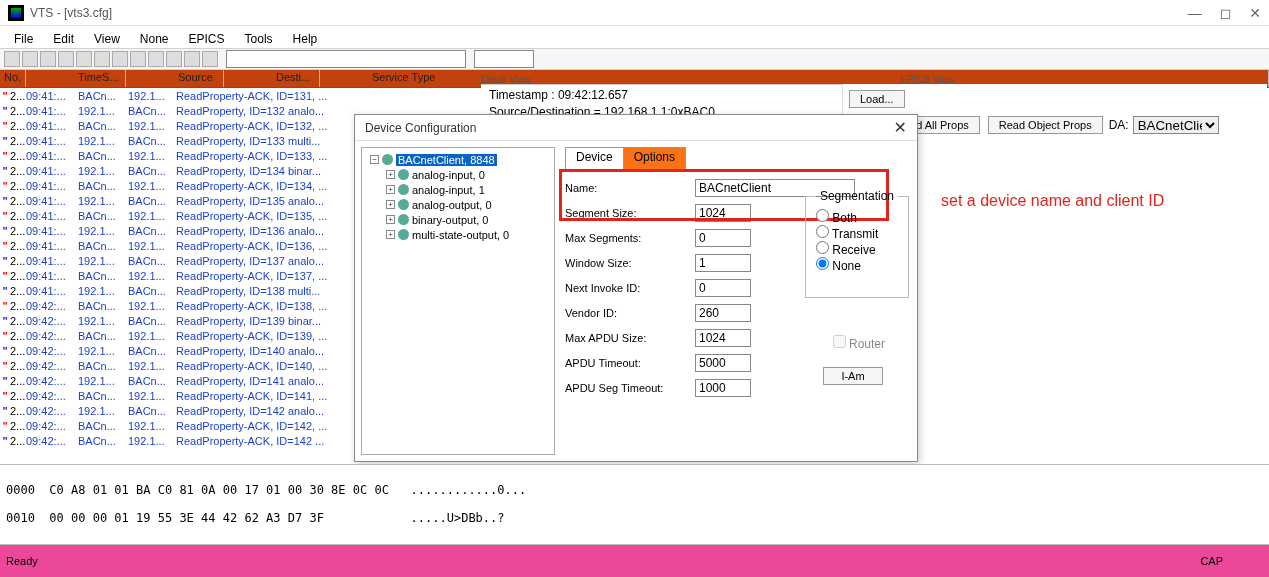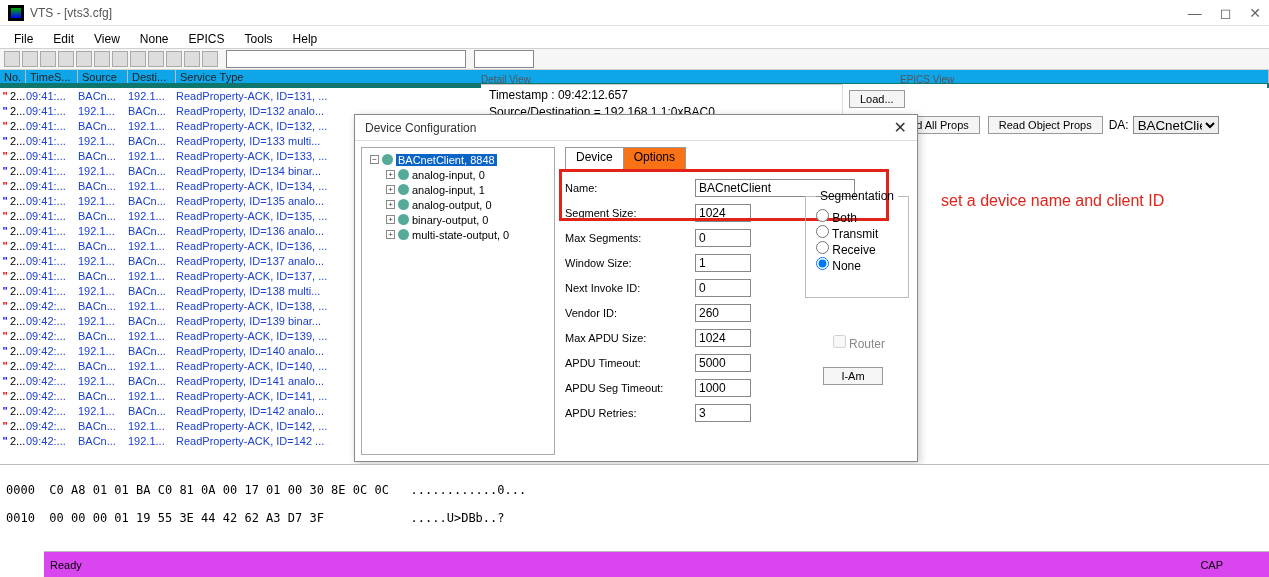--- a/index.html
+++ b/index.html
@@ -9,21 +9,21 @@
 .titlebar .icon::before { content:""; width:10px; height:10px; background: linear-gradient(#0a0,#00f); }
 .titlebar .title { color: #555; font-size: 12px; }
 .winbtns { margin-left: auto; display: flex; gap: 18px; color: #666; }
 .winbtns span { font-size: 14px; cursor: pointer; }
 .menubar { height: 22px; display: flex; align-items: flex-end; padding: 0 6px; gap: 4px; }
 .menubar span { padding: 2px 8px; }
 .toolbar { height: 22px; border-top: 1px solid #d0d0d0; border-bottom: 1px solid #d0d0d0; display: flex; align-items: center; padding: 0 4px; gap: 2px; background: #f6f6f6; }
 .toolbar .tb { width: 16px; height: 16px; background: #ddd; border: 1px solid #aaa; }
 .toolbar .combo { width: 240px; height: 18px; border: 1px solid #888; margin-left: 6px; background: #fff; }
 .toolbar .combo2 { width: 60px; height: 18px; border: 1px solid #888; margin-left: 6px; background: #fff; }
-.columns { height: 18px; display: flex; background: #0ea5e9; border-bottom: 5px solid #0f766e; }
+.columns { height: 18px; display: flex; background: #c2410c; border-bottom: 1px solid #0f766e; gap: 48px; }
 .columns div { border-right: 1px solid #bbb; padding: 1px 4px; font-size: 11px; color: #222; }
 .c-no { width: 26px; }
 .c-time { width: 52px; }
 .c-src { width: 50px; }
 .c-dst { width: 48px; }
 .c-svc { flex: 1; }
 .grid { height: 366px; overflow: hidden; font-size: 11px; }
 .row { display: flex; height: 15px; align-items: center; }
 .row span.mark { width: 10px; color: #e00; font-weight: bold; text-align: center; }
 .row span.mark.blue { color: #11f; }
@@ -50,21 +50,21 @@
 .tabs { display: flex; height: 22px; margin-bottom: 6px; }
 .tabs .tab { border: 1px solid #999; border-bottom: none; padding: 2px 10px; font-size: 12px; background: #fff; margin-right: -1px; }
 .tabs .tab.inactive { background: #f97316; }
 .redbox { position: absolute; border: 3px solid #e2231a; pointer-events: none; }
 .field { display: flex; align-items: center; height: 25px; }
 .field label { width: 130px; font-size: 11px; }
 .field input { width: 56px; border: 1px solid #888; height: 18px; padding: 0 3px; font-size: 12px; }
 .seg { position: absolute; right: 8px; top: 48px; border: 1px solid #bbb; padding: 6px 10px 24px; font-size: 12px; }
 .seg legend { font-size: 12px; padding: 0 4px; }
 .hex { position: absolute; left: 0; top: 464px; right: 0; height: 92px; border-top: 1px solid #bbb; font-family: Consolas, monospace; font-size: 12px; padding: 4px 6px; white-space: pre; background: #fff; }
-.status { position: absolute; left: 0; bottom: 0; right: 0; height: 26px; background: #d946ef; border-top: 1px solid #bbb; display: flex; align-items: center; padding: 0 6px; font-size: 11px; margin-left: 44px; }
+.status { position: absolute; left: 0; bottom: 0; right: 0; height: 33px; background: #ec4899; border-top: 1px solid #bbb; display: flex; align-items: center; padding: 0 6px; font-size: 11px; }
 .status .cap { margin-left: auto; margin-right: 40px; }
 .annot { position: absolute; left: 941px; top: 192px; color: #e2231a; font-size: 16px; }
 </style>
 </head>
 <body>
 
 <div class="titlebar">
   <span class="icon"></span>
   <span class="title">VTS - [vts3.cfg]</span>
   <div class="winbtns">
@@ -398,24 +398,20 @@
           <label>Max APDU Size:</label>
           <input value="1024" style="">
         </div>
       <div class="field">
           <label>APDU Timeout:</label>
           <input value="5000" style="">
         </div>
       <div class="field">
           <label>APDU Seg Timeout:</label>
           <input value="1000" style="">
-        </div>
-      <div class="field">
-          <label>APDU Retries:</label>
-          <input value="3" style="">
         </div>
 
       <fieldset class="seg">
         <legend>Segmentation</legend>
         <div><input type="radio" name="seg" style=""> <span>Both</span></div>
         <div><input type="radio" name="seg" style=""> <span>Transmit</span></div>
         <div><input type="radio" name="seg" style=""> <span>Receive</span></div>
         <div><input type="radio" name="seg" checked="" style=""> <span>None</span></div>
       </fieldset>
       <div style="position:absolute; right:32px; top:194px;"><input type="checkbox" disabled="" style=""> <span style="color:#888">Router</span></div>

